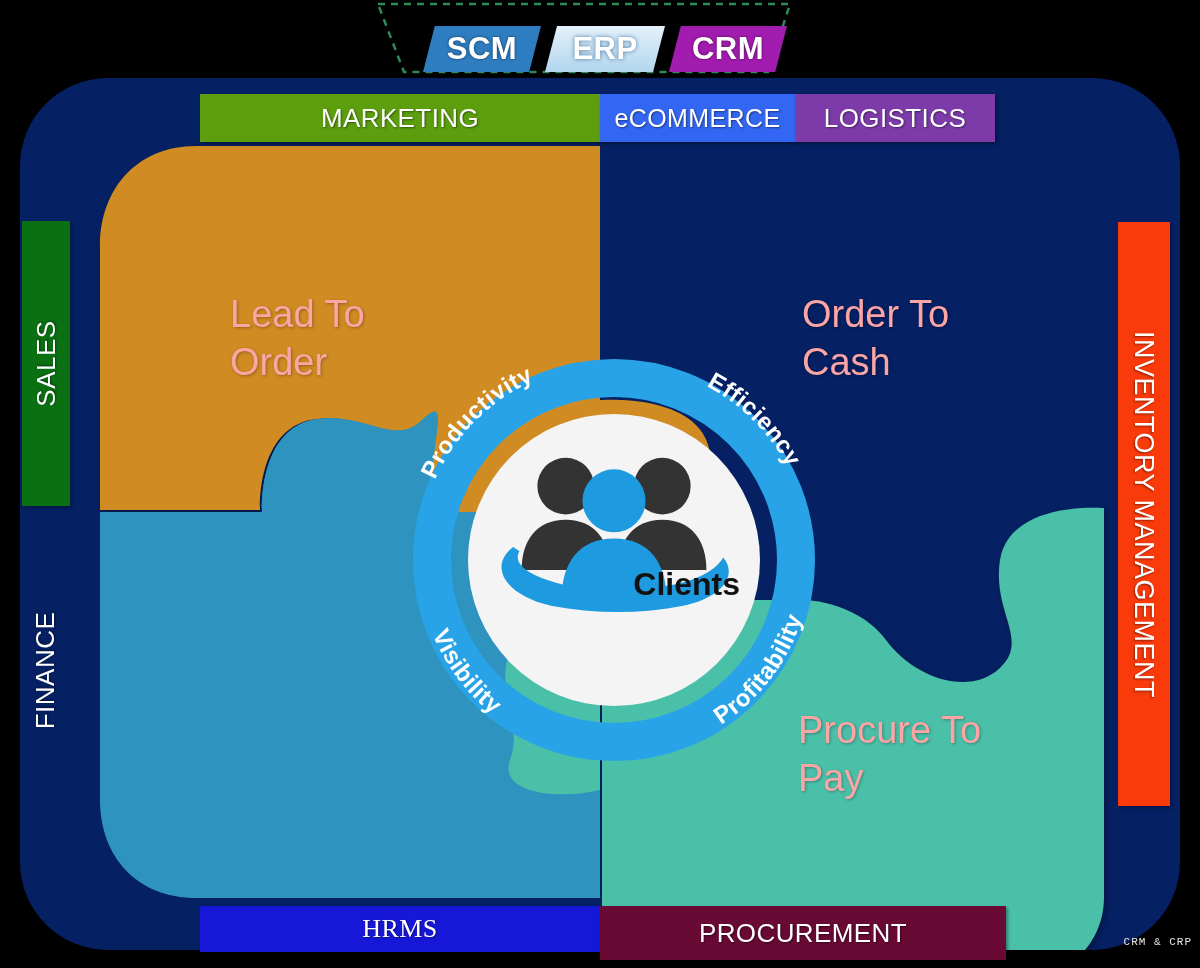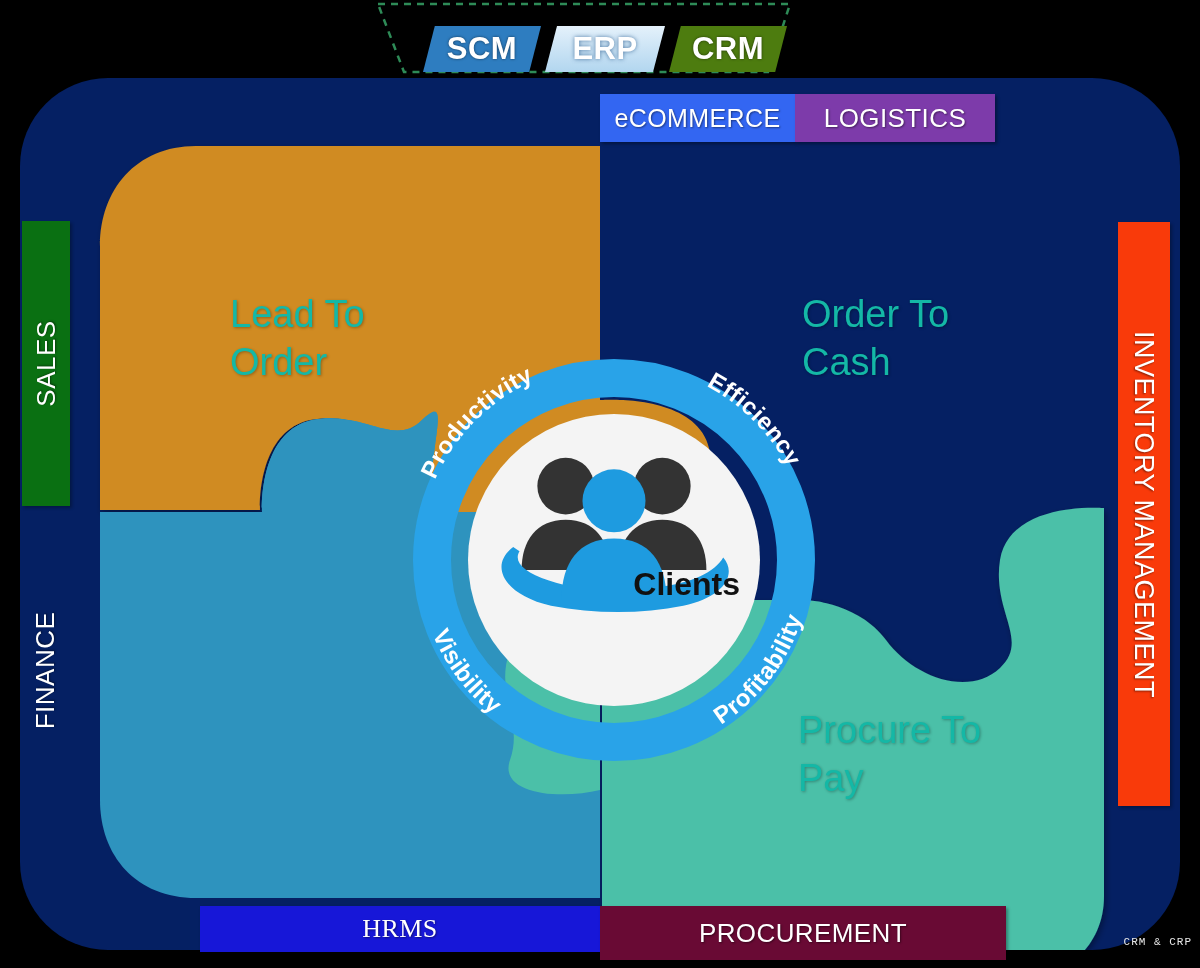--- a/index.html
+++ b/index.html
@@ -58,21 +58,21 @@
   #para-erp {
     left: 172px;
     width: 120px;
     background: linear-gradient(180deg,#E4F1FB 0%, #B2D6EF 100%);
     clip-path: polygon(10% 0, 100% 0, 90% 100%, 0% 100%);
   }
   #para-erp .para-label { color: #ffffff; text-shadow: 0 0 4px rgba(40,90,140,0.8); }
   #para-crm {
     left: 296px;
     width: 118px;
-    background: #4d7c0f;
+    background: #a21caf;
     clip-path: polygon(10% 0, 100% 0, 90% 100%, 0% 100%);
   }
   .para-label { pointer-events: none; }
 
   
   .hbar {
     position: absolute;
     display: flex;
     align-items: center;
     justify-content: center;
@@ -137,21 +137,21 @@
     width: 250px;
     text-align: right;
     font-size: 32px;
     font-weight: bold;
     color: #111111;
   }
 
   
   .piece-label {
     position: absolute;
-    color: #14b8a6;
+    color: #fca5a5;
     font-size: 38px;
     line-height: 48px;
     text-shadow: 1px 1px 3px rgba(0,0,0,0.3);
     white-space: pre-line;
   }
   #label-lead-to-order  { left: 230px; top: 290px; }
   #label-order-to-cash  { left: 802px; top: 290px; }
   #label-hire-to-pay    { left: 230px; top: 706px; }
   #label-procure-to-pay { left: 798px; top: 706px; }
 
@@ -309,20 +309,23 @@
       <span class="para-label">SCM</span>
     </div>
     <div class="para" id="para-erp">
       <span class="para-label">ERP</span>
     </div>
     <div class="para" id="para-crm">
       <span class="para-label">CRM</span>
     </div>
   </div>
 
+  <div class="hbar" id="bar-marketing">
+    <span>MARKETING</span>
+  </div>
   <div class="hbar" id="bar-ecommerce">
     <span>eCOMMERCE</span>
   </div>
   <div class="hbar" id="bar-logistics">
     <span>LOGISTICS</span>
   </div>
   <div class="hbar" id="bar-hrms">
     <span>HRMS</span>
   </div>
   <div class="hbar" id="bar-procurement">

